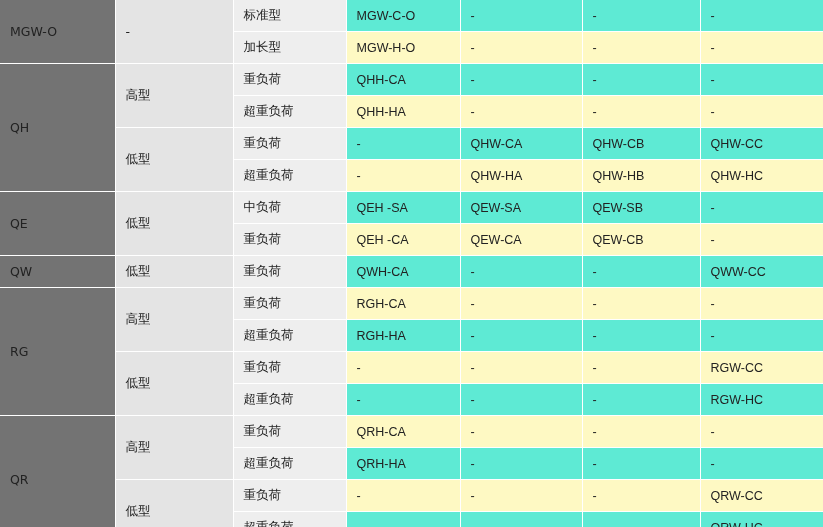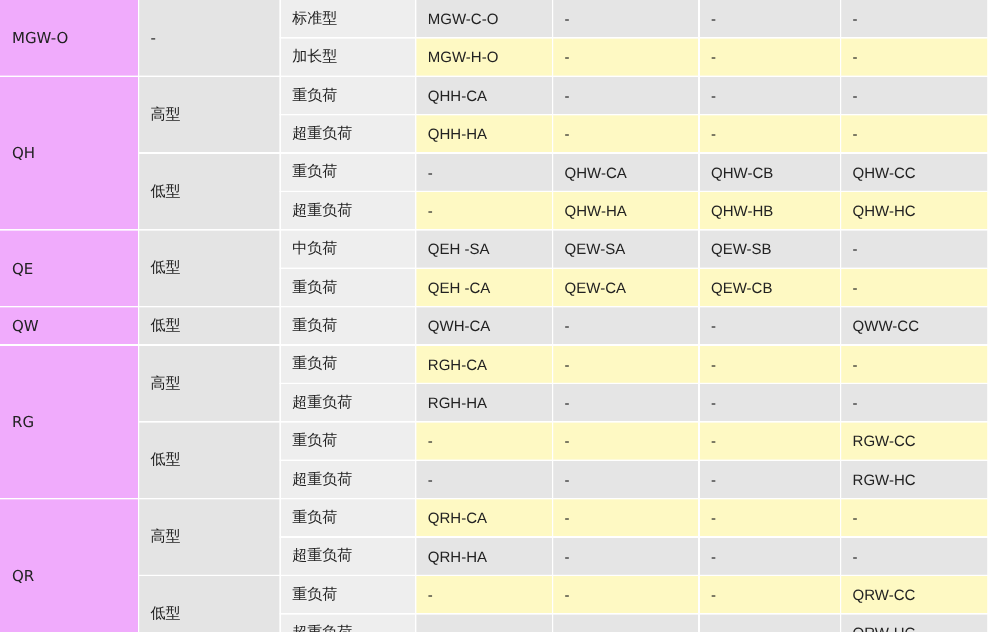--- a/index.html
+++ b/index.html
@@ -37,24 +37,24 @@
   
   col.c0 { width: 115px; }
   col.c1 { width: 118px; }
   col.c2 { width: 113px; }
   col.c3 { width: 114px; }
   col.c4 { width: 122px; }
   col.c5 { width: 118px; }
   col.c6 { width: 123px; }
 
   
-  .lvl0 { background: #f0abfc; }      
+  .lvl0 { background: #737373; }      
   .lvl1 { background: #e4e4e4; }      
   .lvl2 { background: #eeeeee; }      
-  .lvl3 { background: #e5e5e5; }      
+  .lvl3 { background: #5eead4; }      
   .lvl3b { background: #fef9c3; }     
 
   .cn { font-family: "DejaVu Sans", "Liberation Sans", sans-serif; }
 </style>
 </head>
 <body>
 
 <div id="sheet">
   <table class="spec">
     <colgroup>

